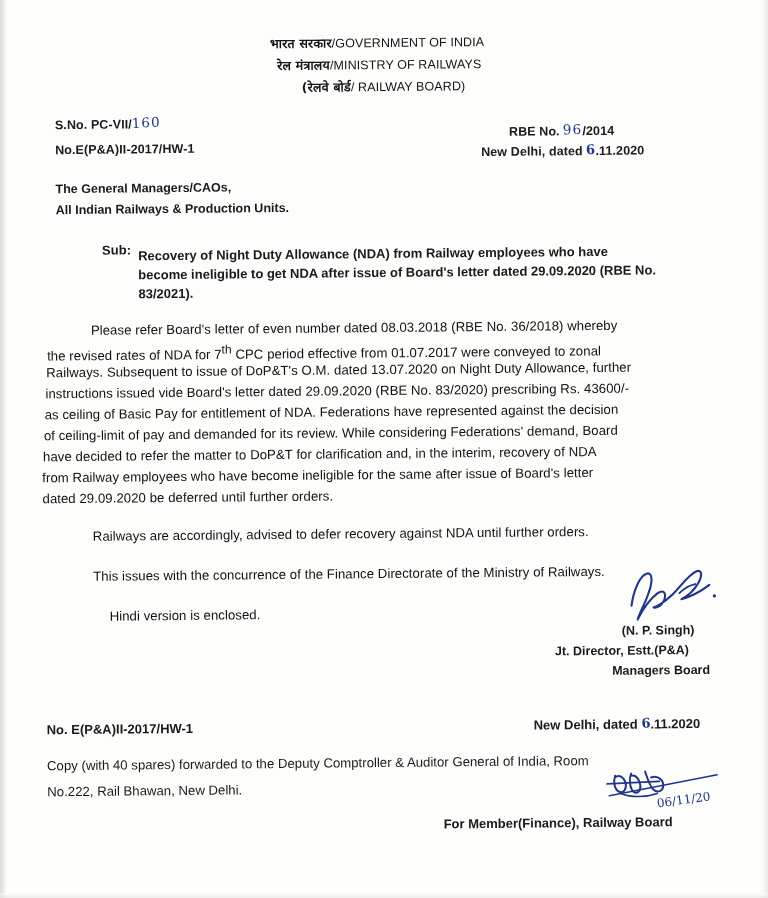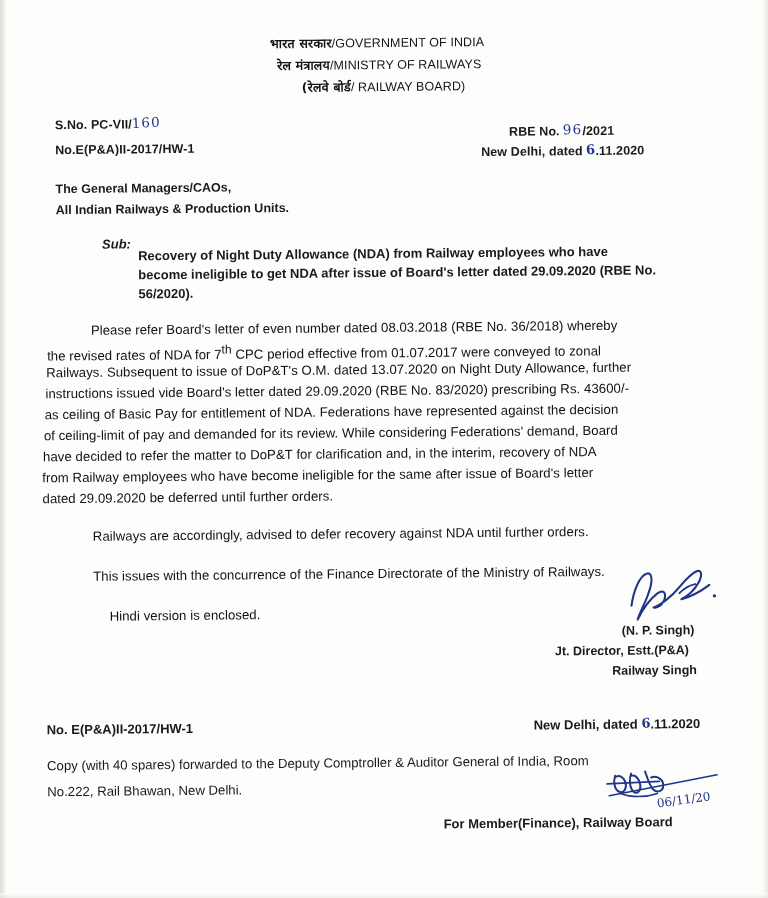--- a/index.html
+++ b/index.html
@@ -170,34 +170,34 @@
       </div>
     </div>
 
     <div class="ln ref-left" style="top:113px;">
       <span>S.No. PC-VII/</span><span class="hw">160</span>
     </div>
     <div class="ln ref-left" style="top:140px;">No.E(P&amp;A)II-2017/HW-1</div>
 
     <div class="ln ref-right" style="left:512px; top:124px;">
       <span>RBE No.</span>
-      <span class="hw">96</span><span>/2021</span>
+      <span class="hw">96</span><span>/2014</span>
     </div>
     <div class="ln ref-right" style="left:484px; top:145px;">
       <span>New Delhi, dated</span>
       <span class="hw-small">6</span><span>.11.2020</span>
     </div>
 
     <div class="ln addr" style="top:179px;">The General Managers/CAOs,</div>
     <div class="ln addr" style="top:200px;">All Indian Railways &amp; Production Units.</div>
 
-    <div class="ln subj-label" style="top:234px;font-style:italic;">Sub:</div>
+    <div class="ln subj-label" style="top:240px;">Sub:</div>
     <div class="ln subj-line" style="top:246px;">Recovery of Night Duty Allowance (NDA) from Railway employees who have</div>
     <div class="ln subj-line" style="top:265px;">become ineligible to get NDA after issue of Board's letter dated 29.09.2020 (RBE No.</div>
-    <div class="ln subj-line" style="top:284px;">56/2020).</div>
+    <div class="ln subj-line" style="top:284px;">83/2021).</div>
 
     <div class="ln body-line" style="left:92px; top:320px;">Please refer Board's letter of even number dated 08.03.2018 (RBE No. 36/2018) whereby</div>
 
     <div class="ln body-line" style="left:48px; top:341px;">
       <span>the revised rates of NDA for 7</span><sup class="ord">th</sup><span> CPC period effective from 01.07.2017 were conveyed to zonal</span>
     </div>
 
     <div class="ln body-line" style="left:47px; top:362px;">Railways. Subsequent to issue of DoP&amp;T's O.M. dated 13.07.2020 on Night Duty Allowance, further</div>
     <div class="ln body-line" style="left:46px; top:383px;">instructions issued vide Board's letter dated 29.09.2020 (RBE No. 83/2020)  prescribing Rs. 43600/-</div>
     <div class="ln body-line" style="left:45px; top:404px;">as ceiling of Basic Pay for entitlement of NDA. Federations have represented against the decision</div>
@@ -211,21 +211,21 @@
     <div class="ln body-line" style="left:108px; top:606px;">Hindi version is enclosed.</div>
 
     <svg class="signature-1" viewBox="0 0 120 62">
       <path d="M12,42 C14,28 20,12 28,10 C34,9 33,20 29,30 C26,39 20,49 18,56 C22,48 30,36 38,30 C44,26 47,29 45,36 C43,42 38,45 34,44 C40,42 52,34 60,24 C66,17 72,10 78,8 C83,7 83,13 79,20 C75,27 68,33 62,36 C70,34 82,28 90,22" fill="none" stroke="#20358c" stroke-width="2.1" stroke-linecap="round" stroke-linejoin="round"></path>
       <path d="M60,30 C64,26 70,22 76,21" fill="none" stroke="#20358c" stroke-width="1.8" stroke-linecap="round"></path>
       <circle cx="95" cy="33" r="1.7" fill="#20358c"></circle>
     </svg>
 
     <div class="ln sig-name" style="left:620px; top:626px;">(N. P. Singh)</div>
     <div class="ln sig-name" style="left:553px; top:646px;">Jt. Director, Estt.(P&amp;A)</div>
-    <div class="ln sig-name" style="left:610px; top:666px;">Railway Singh</div>
+    <div class="ln sig-name" style="left:610px; top:666px;">Managers Board</div>
 
     <div class="ln foot-left" style="top:719px;">No. E(P&amp;A)II-2017/HW-1</div>
     <div class="ln foot-right" style="left:531px; top:719px;">
       <span>New Delhi, dated</span>
       <span class="hw-small">6</span><span>.11.2020</span>
     </div>
 
     <div class="ln copy-line" style="top:755px;">Copy (with 40 spares) forwarded to the Deputy Comptroller &amp; Auditor General of India, Room</div>
     <div class="ln copy-line" style="top:781px;">No.222, Rail Bhawan, New Delhi.</div>
 

